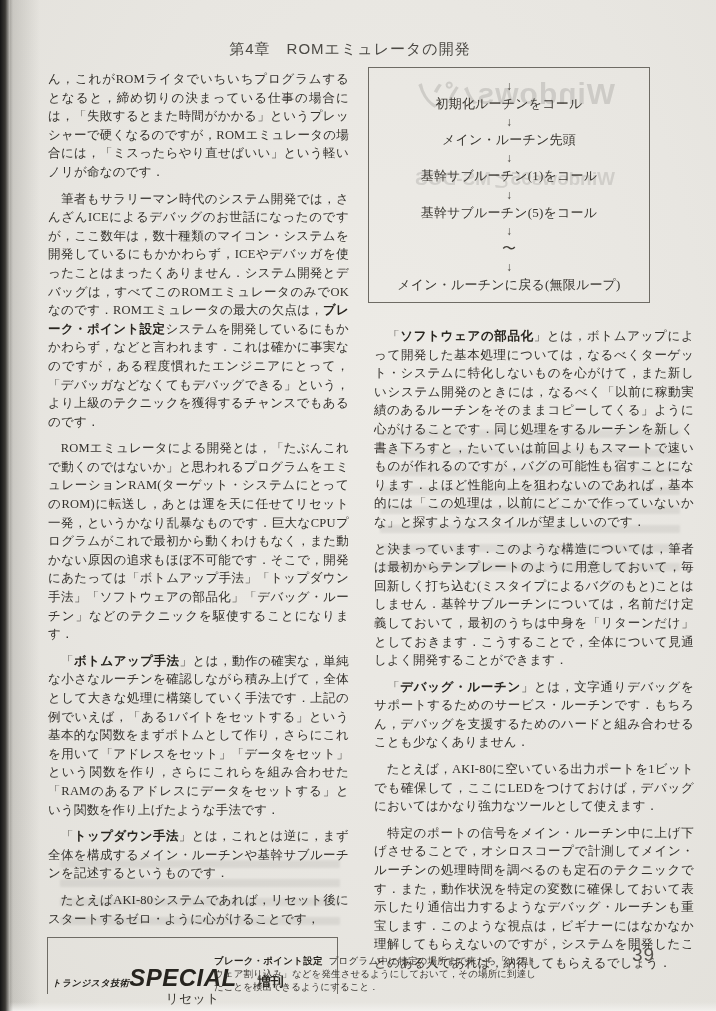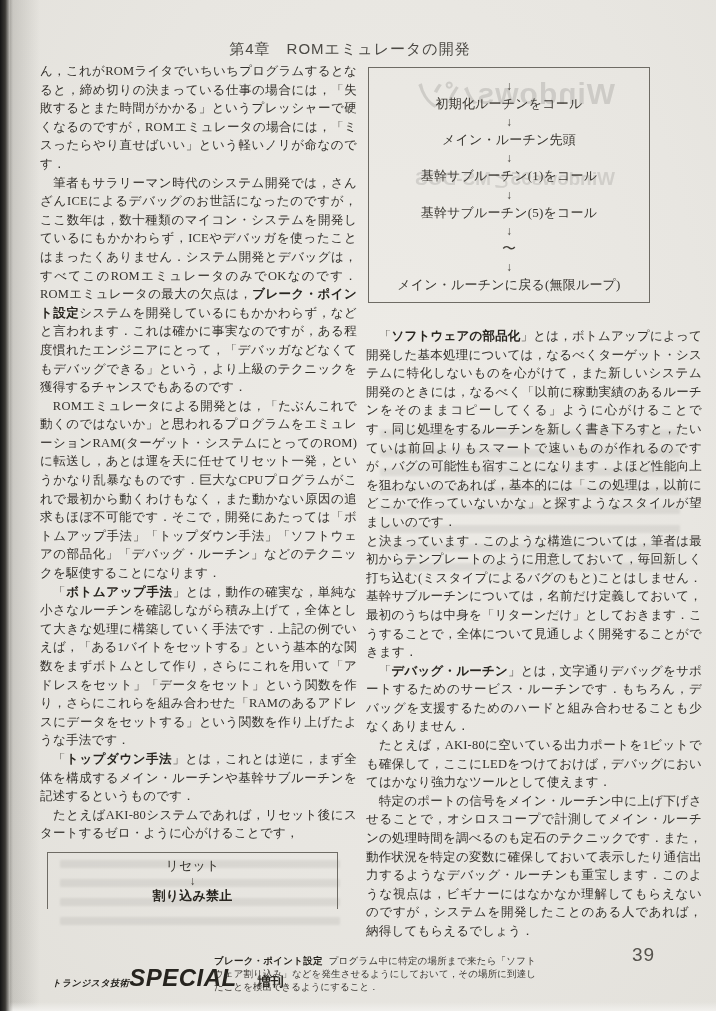--- a/index.html
+++ b/index.html
@@ -39,42 +39,42 @@
     position:absolute;top:40px;left:0;width:700px;text-align:center;z-index:3;
     font-family:"Liberation Sans","DejaVu Sans",sans-serif;
     font-size:15px;color:#4b4944;letter-spacing:1px;
   }
   
   .columns{
     position:absolute;left:40px;top:62px;width:662px;z-index:3;
     display:flex;gap:9px;
   }
   .col{color:#34312c;font-size:12.5px;line-height:18.6px;text-align:justify;letter-spacing:.2px;}
-  .col p{margin:0;}
+  .col p{margin:8px;}
   .col-left{width:317px;}
   .col-right{width:336px;}
   .bold-term{font-weight:bold;font-family:"Liberation Sans","DejaVu Sans",sans-serif;color:#28251f;}
   
   .flowbox{
     width:282px;height:236px;margin:5px 48px 24px 2px;
     border:1px solid #6e6b64;box-sizing:border-box;
     display:flex;flex-direction:column;align-items:center;justify-content:space-between;
     padding:12px 0 10px 0;background:transparent;
   }
   .flow-step{font-size:13px;color:#38352f;text-align:center;line-height:1.1;}
   .flow-arrow{font-size:12px;color:#44413b;line-height:1;}
   .flow-tilde{font-size:14px;color:#44413b;line-height:1;}
   
   .resetbox{
     width:291px;margin:9px 0 0 7px;height:57px;box-sizing:border-box;
     border:1px solid #6e6b64;border-bottom:none;
     display:flex;flex-direction:column;align-items:center;justify-content:flex-start;
     padding-top:6px;gap:2px;
   }
-  .resetbox .flow-step{font-size:13px;}
+  .resetbox .flow-step{font-size:13px;margin-top:48px;}
   .resetbox .bold-step{font-weight:bold;font-family:"Liberation Sans","DejaVu Sans",sans-serif;color:#28251f;}
   
   .footer-logo{
     position:absolute;left:52px;top:964px;z-index:3;white-space:nowrap;
     font-family:"Liberation Sans","DejaVu Sans",sans-serif;color:#26241f;
     font-style:italic;font-weight:bold;
   }
   .logo-prefix{font-size:9px;letter-spacing:.5px;}
   .logo-main{font-size:24px;letter-spacing:.5px;text-align:center;}
   .logo-suffix{font-size:13px;font-style:normal;font-weight:600;margin-left:21px;}

